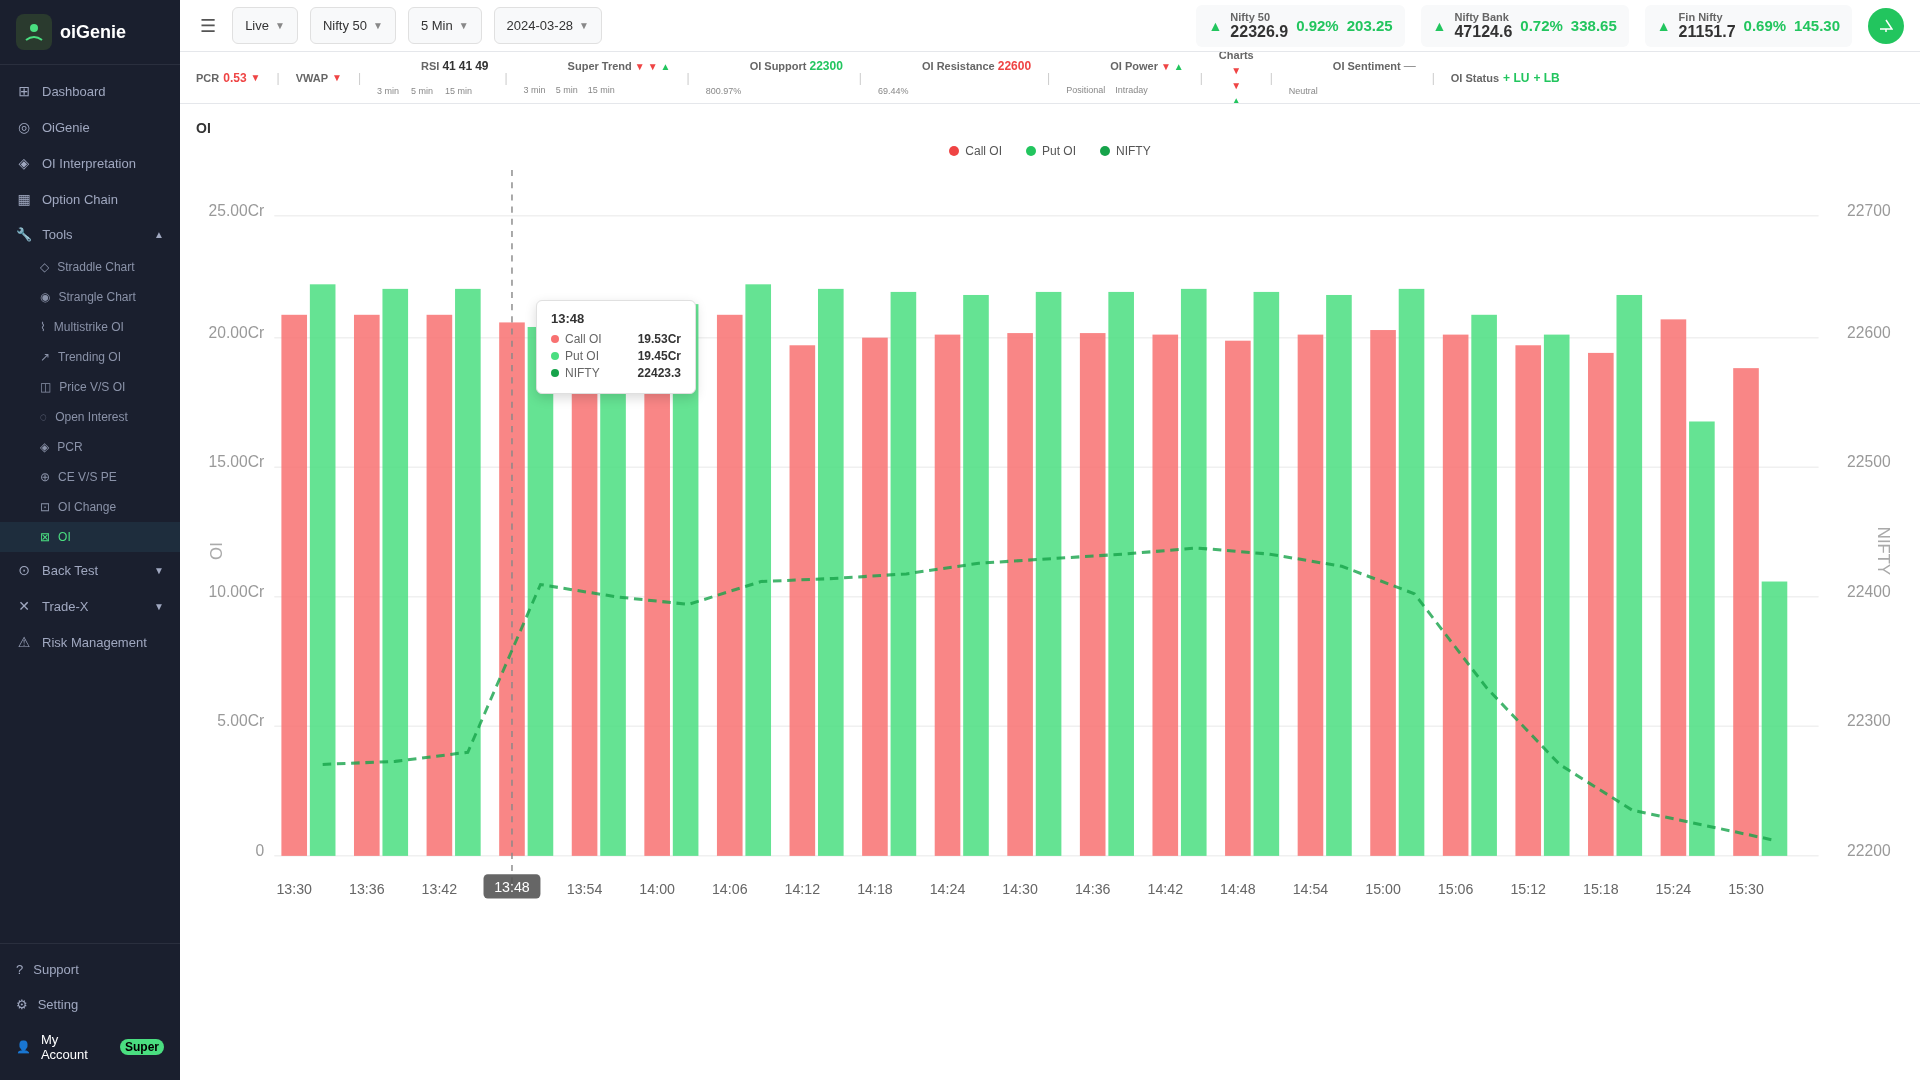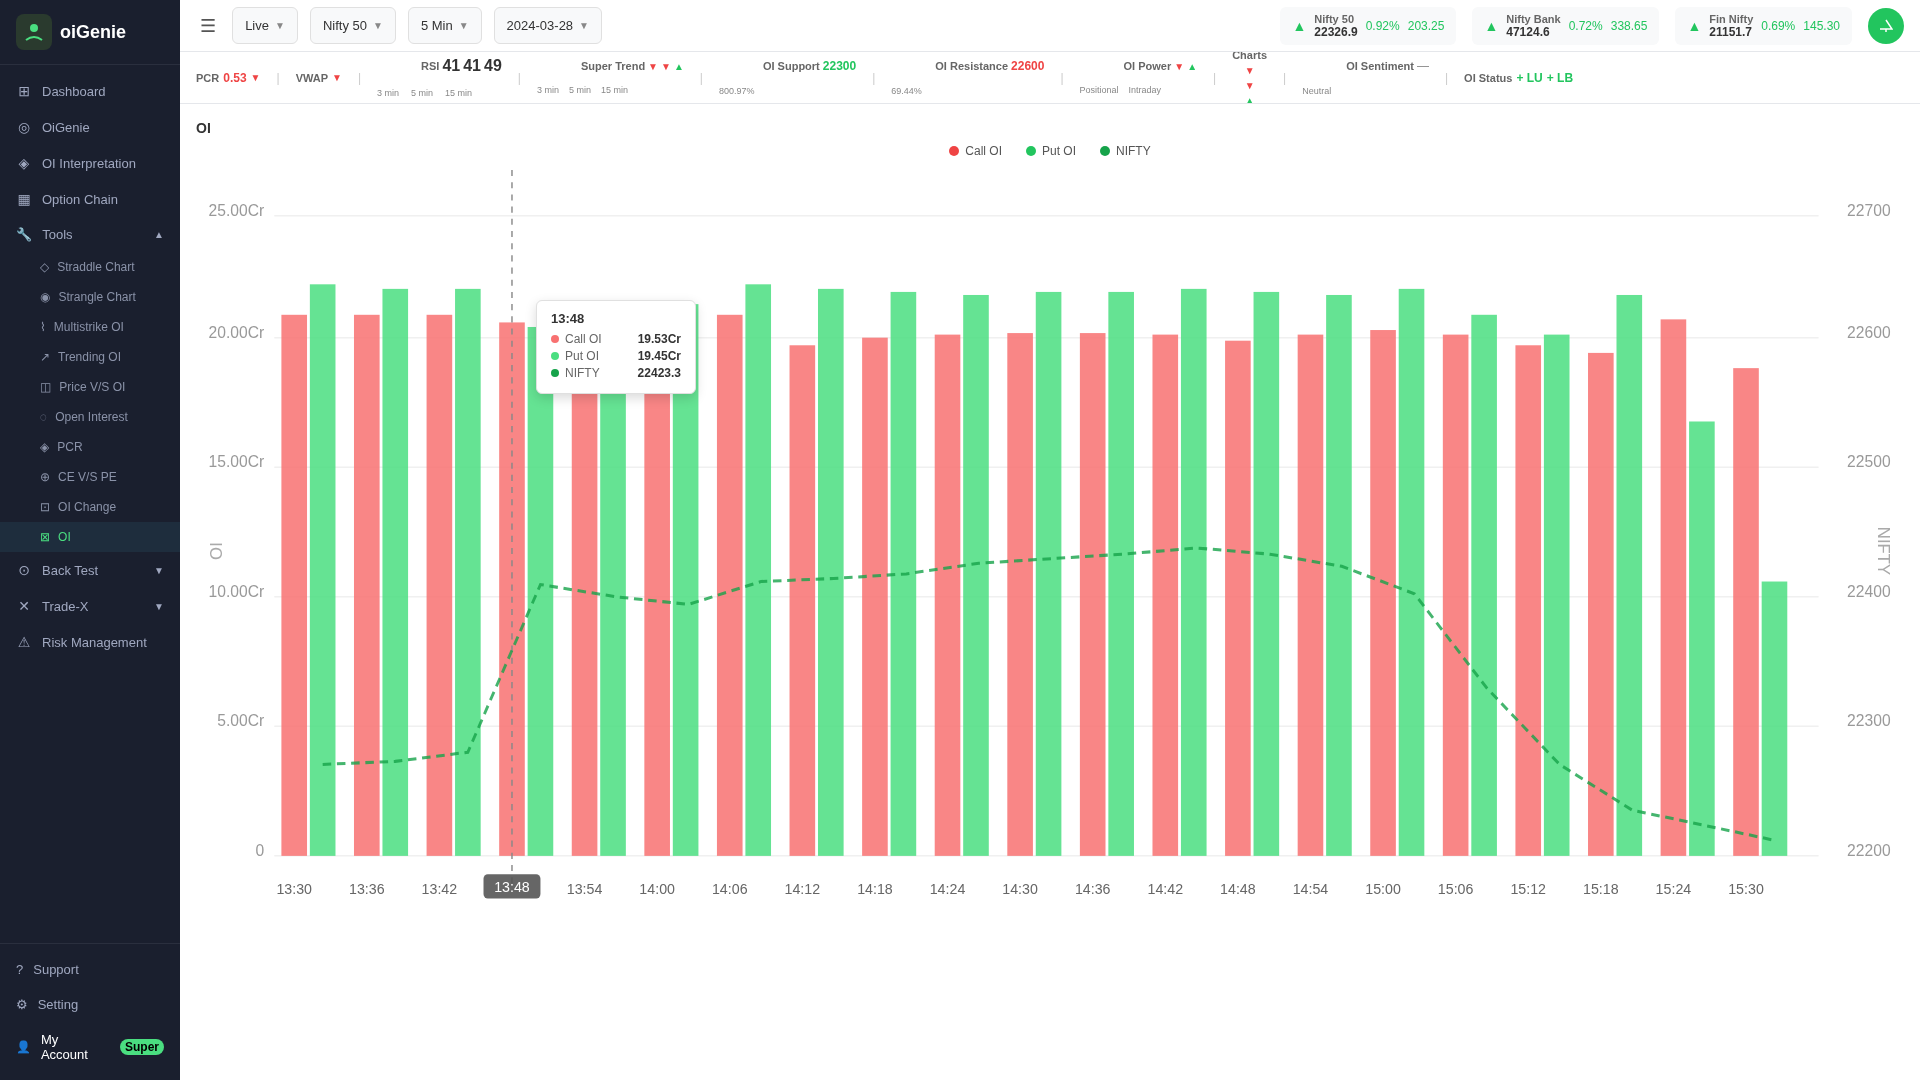--- a/index.html
+++ b/index.html
@@ -31,31 +31,31 @@
     
     #topbar { background: #fff; border-bottom: 1px solid #e5e7eb; padding: 0 16px; display: flex; align-items: center; gap: 12px; height: 52px; }
     .menu-btn { cursor: pointer; padding: 4px; color: #555; font-size: 18px; }
     .dropdown-btn { display: flex; align-items: center; gap: 6px; background: #f8f9fa; border: 1px solid #e0e0e0; border-radius: 6px; padding: 10px 12px; cursor: pointer; font-size: 13px; color: #333; }
     .dropdown-btn .arrow { font-size: 10px; color: #888; }
     .topbar-right { margin-left: auto; display: flex; align-items: center; gap: 16px; }
     .index-ticker { display: flex; align-items: center; gap: 8px; padding: 6px 12px; background: #f8f9fa; border-radius: 6px; }
     .ticker-up-icon { color: #22c55e; font-size: 14px; }
     .ticker-info { display: flex; flex-direction: column; }
     .ticker-name { font-size: 11px; color: #666; font-weight: 600; }
-    .ticker-price { font-size: 12px; color: #333; font-weight: 700; }
-    .ticker-change-pos { color: #22c55e; font-size: 12px; font-weight: 400; }
+    .ticker-price { font-size: 16px; color: #333; font-weight: 700; }
+    .ticker-change-pos { color: #22c55e; font-size: 15px; font-weight: 700; }
     .notification-btn { width: 36px; height: 36px; background: #22c55e; border-radius: 50%; display: flex; align-items: center; justify-content: center; cursor: pointer; color: #fff; font-size: 14px; }
 
     
     #indicator-bar { background: #fff; border-bottom: 1px solid #e5e7eb; padding: 4px 16px; display: flex; align-items: center; gap: 12px; flex-wrap: nowrap; overflow-x: auto; height: 52px; }
     .ind-item { display: flex; align-items: center; gap: 4px; white-space: nowrap; }
     .ind-label { font-size: 11px; color: #666; font-weight: 600; }
     .ind-value-red { font-size: 12px; color: #ef4444; font-weight: 700; }
     .ind-value-green { font-size: 12px; color: #22c55e; font-weight: 700; }
-    .ind-value-neutral { font-size: 16px; color: #333; font-weight: 700; }
+    .ind-value-neutral { font-size: 12px; color: #333; font-weight: 700; }
     .ind-arrow-up { color: #22c55e; font-size: 10px; }
     .ind-arrow-down { color: #ef4444; font-size: 10px; }
     .ind-sep { color: #ccc; margin: 0 4px; }
     .ind-sub { font-size: 9px; color: #888; display: block; margin-top: 9px; }
     .ind-group { display: flex; flex-direction: column; align-items: flex-start; }
     .ind-row { display: flex; align-items: center; gap: 3px; padding-left: 44px; }
     .charts-btn { display: flex; align-items: center; gap: 4px; cursor: pointer; flex-direction: column; }
 
     
     #chart-area { flex: 1; background: #fff; padding: 16px; overflow: hidden; position: relative; }

